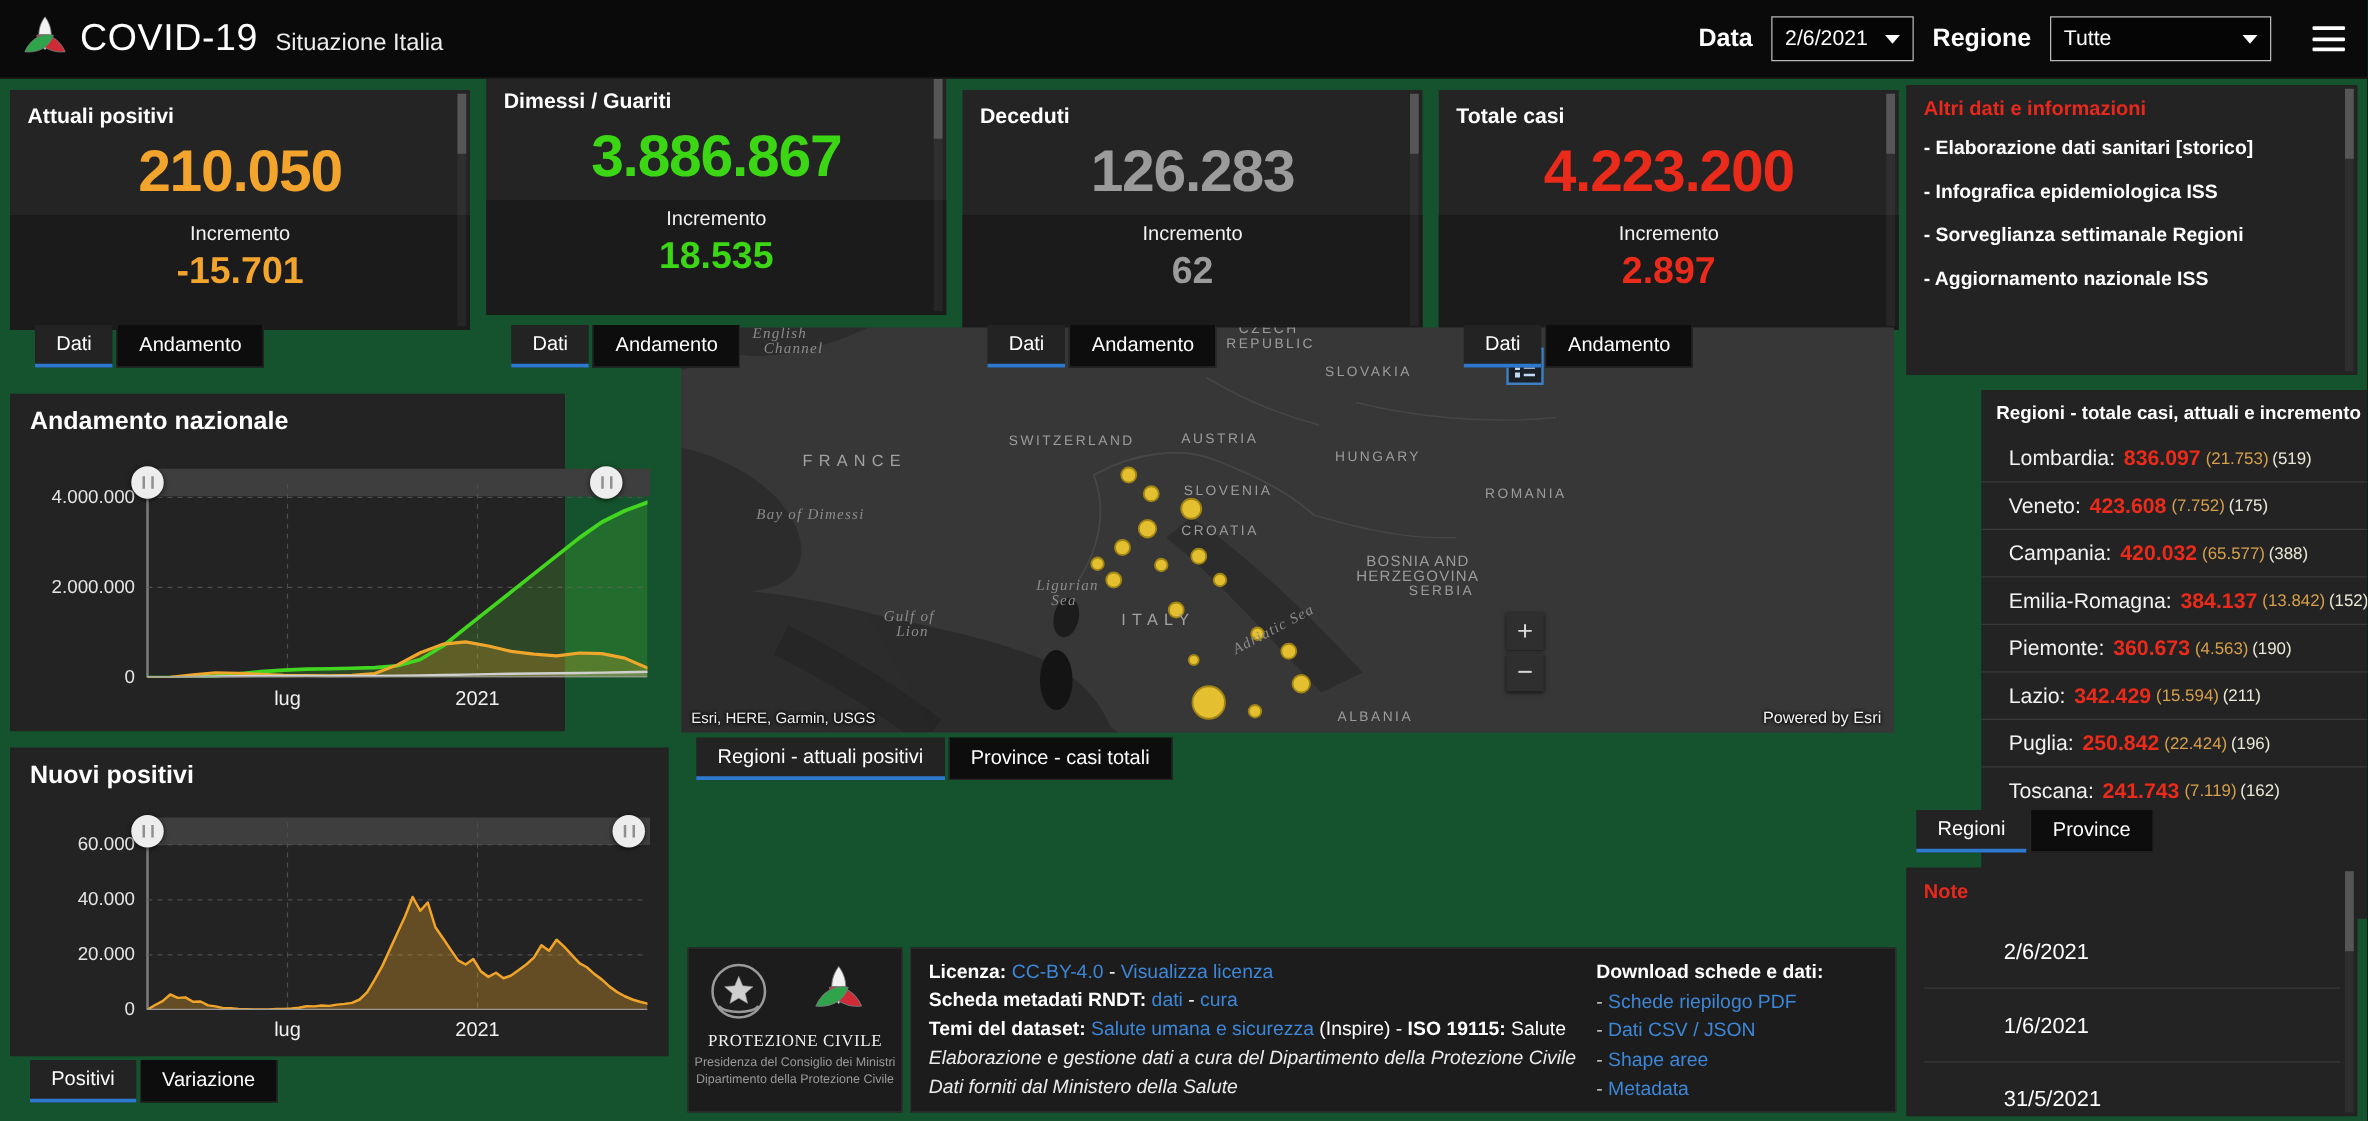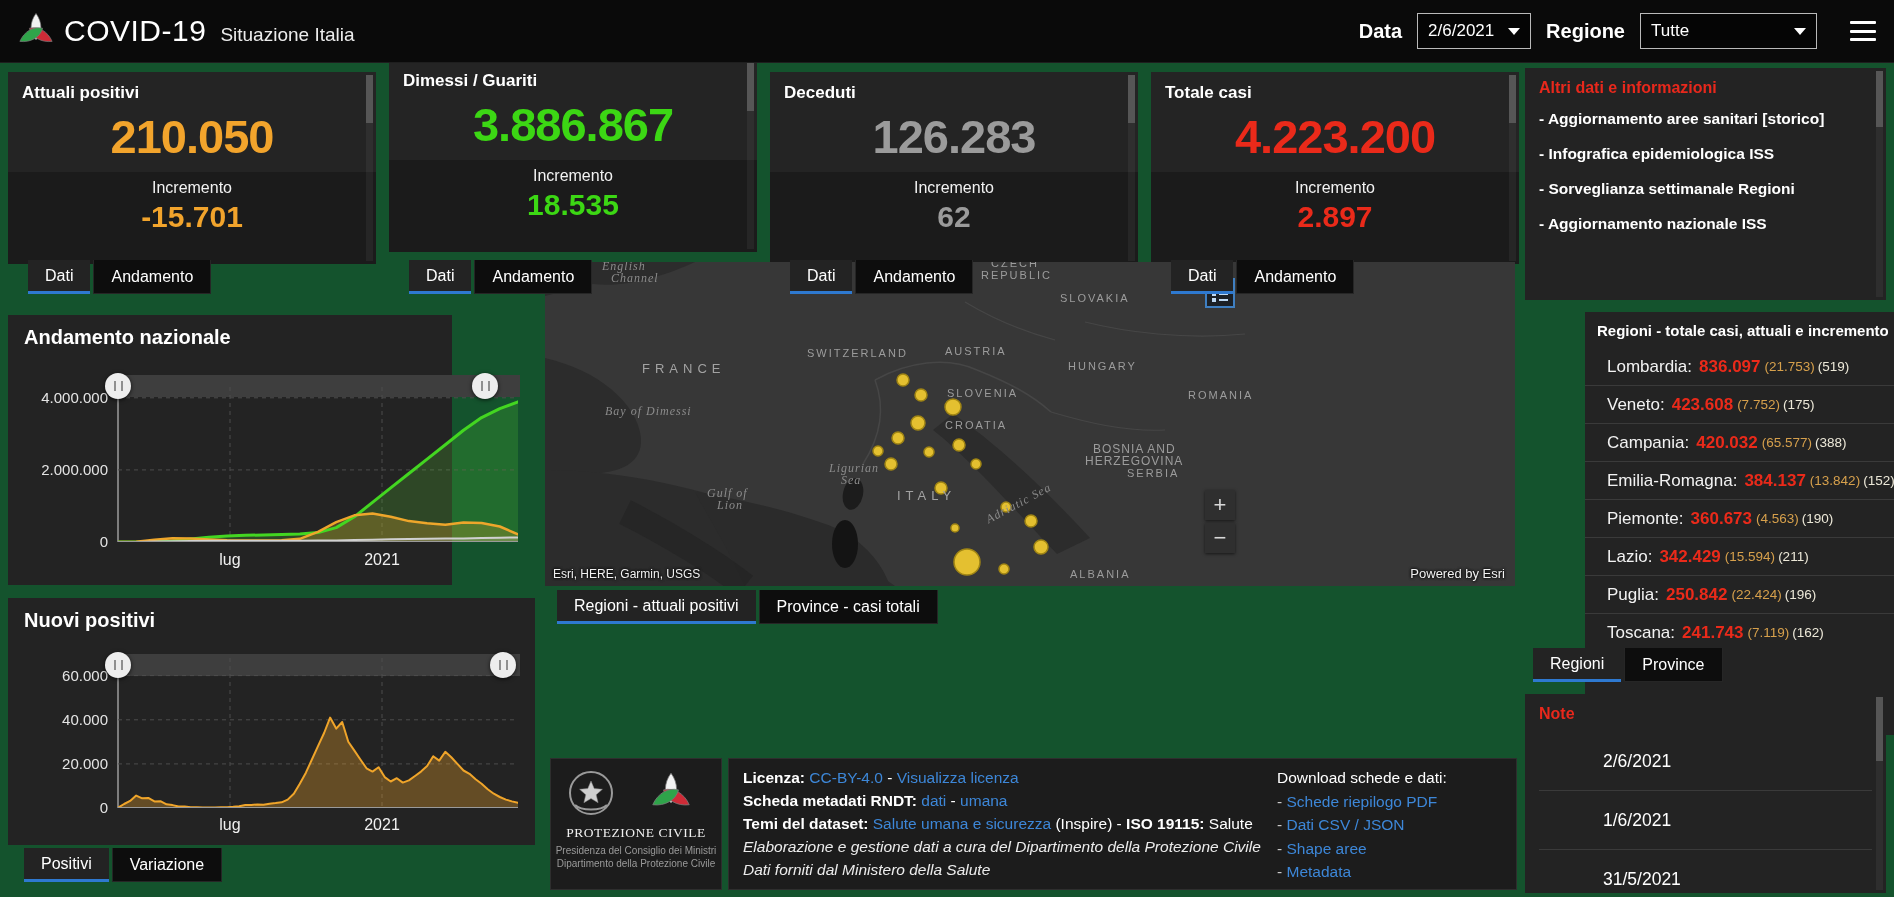--- a/index.html
+++ b/index.html
@@ -113,21 +113,21 @@
            font-size:13.5px;letter-spacing:.5px;color:#f0f0f0;}
   .pc-line{position:absolute;left:0;right:0;text-align:center;font-size:10px;color:#9a9a9a;}
   .pcl1{top:86px;}.pcl2{top:99px;}
 
   .lic-panel{left:728px;top:758px;width:787px;height:130px;background:#1c1c1c;border:1px solid #2e2e2e;}
   .lic-lines{position:absolute;left:14px;top:7px;width:525px;font-size:15.5px;line-height:23px;color:#fff;}
   .b{font-weight:700;}
   .lnk{color:#3d87d8;cursor:pointer;}
   .it{font-style:italic;color:#ececec;}
   .dl{position:absolute;left:548px;top:7px;font-size:15.5px;line-height:23.5px;}
-  .dl-title{font-weight:400;color:#fff;}
+  .dl-title{font-weight:700;color:#fff;}
   .dl-item .dash{color:#c9c9c9;}
 
   .smalltext{font-size:12px;}
 </style>
 </head>
 <body>
 
 <div class="screen">
 
   <div class="hdr">
@@ -367,21 +367,21 @@
   </div>
 
   <div class="tabrow btabs">
     <div class="tab active">Positivi</div>
     <div class="tab">Variazione</div>
   </div>
 
   <div class="panel altri">
     <div class="ptitle-red">Altri dati e informazioni</div>
     <div class="altri-links">
-      <div class="alink">- Aggiornamento aree sanitari [storico]</div>
+      <div class="alink">- Elaborazione dati sanitari [storico]</div>
       <div class="alink">- Infografica epidemiologica ISS</div>
       <div class="alink">- Sorveglianza settimanale Regioni</div>
       <div class="alink">- Aggiornamento nazionale ISS</div>
     </div>
     <div class="sb">
         <div class="sb-thumb" style="height:56px;"></div>
       </div>
   </div>
 
   <div class="panel regpanel">
@@ -485,21 +485,21 @@
       <div>
         <span class="b">Licenza:</span>
         <span class="lnk">CC-BY-4.0</span>
         <span>-</span>
         <span class="lnk">Visualizza licenza</span>
       </div>
       <div>
         <span class="b">Scheda metadati RNDT:</span>
         <span class="lnk">dati</span>
         <span>-</span>
-        <span class="lnk">umana</span>
+        <span class="lnk">cura</span>
       </div>
       <div>
         <span class="b">Temi del dataset:</span>
         <span class="lnk">Salute umana e sicurezza</span>
         <span>(Inspire) -</span>
         <span class="b">ISO 19115:</span>
         <span>Salute</span>
       </div>
       <div class="it">Elaborazione e gestione dati a cura del Dipartimento della Protezione Civile</div>
       <div class="it">Dati forniti dal Ministero della Salute</div>

